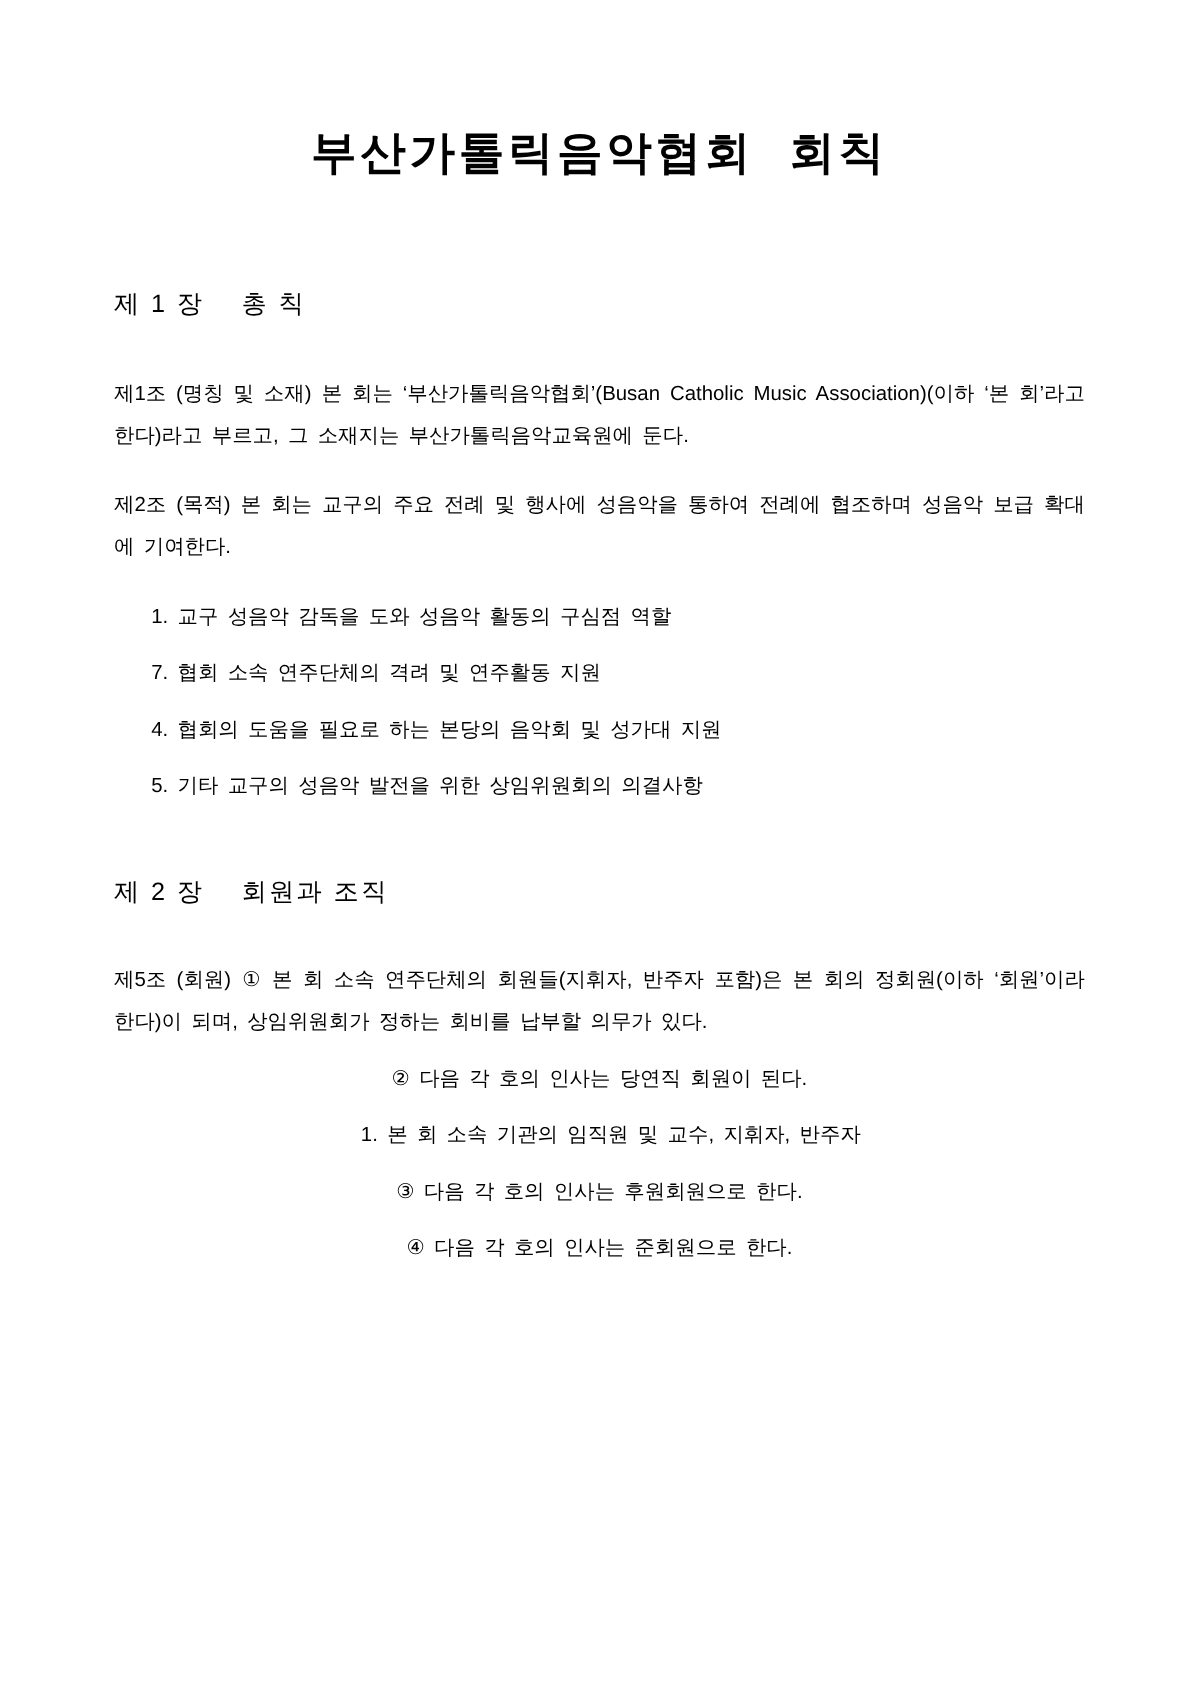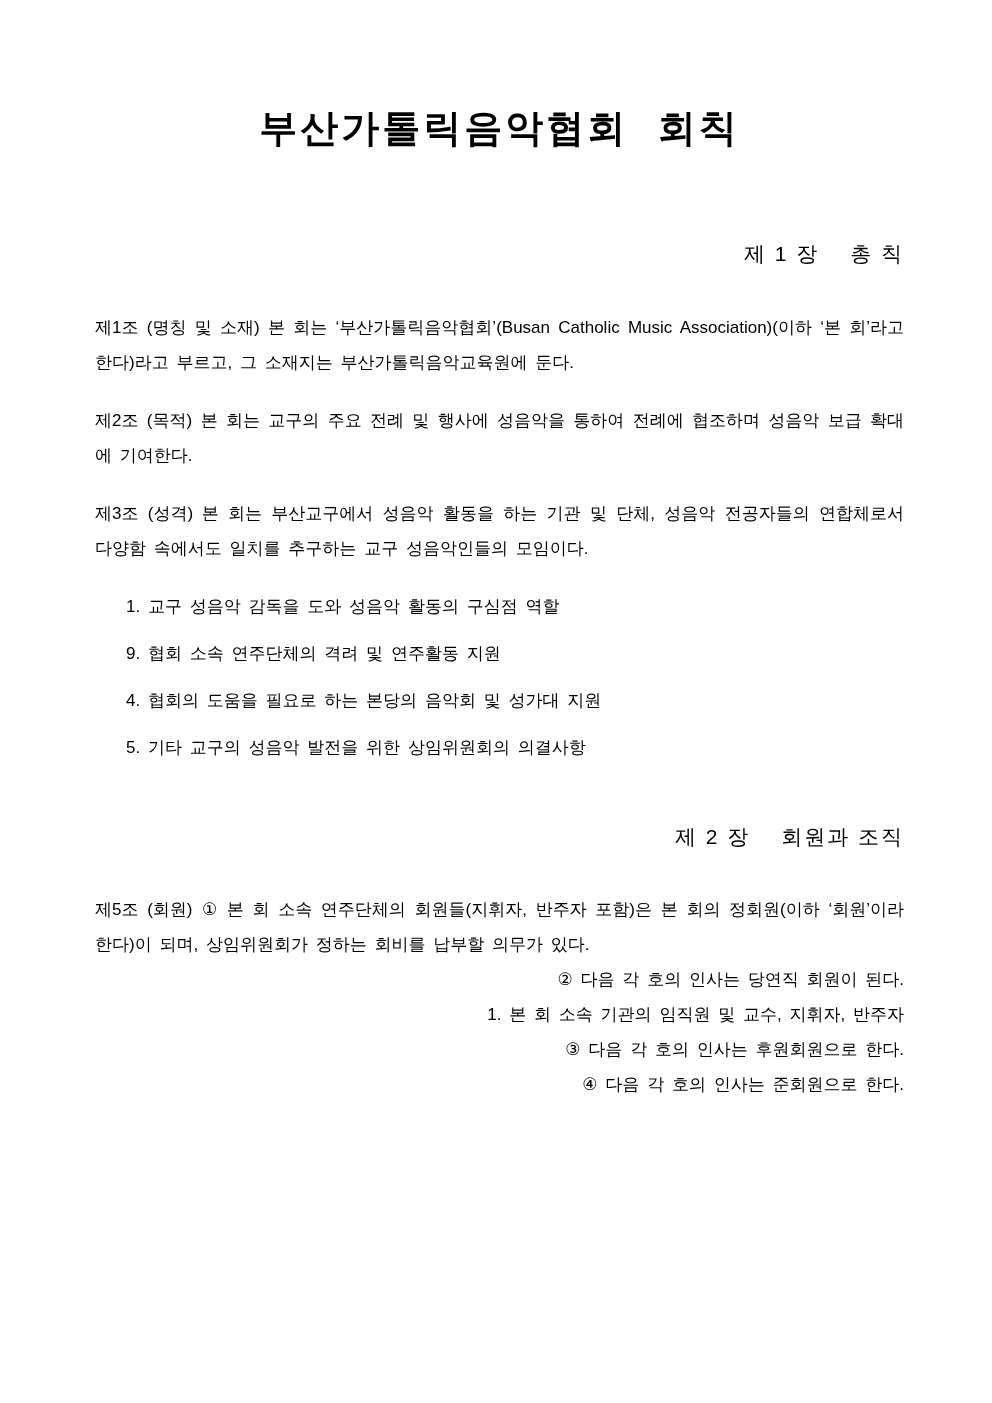--- a/index.html
+++ b/index.html
@@ -26,21 +26,21 @@
     line-height: 1.35;
     text-align: center;
     letter-spacing: 3px;
     word-spacing: 16px;
   }
   .chapter-heading {
     margin: 0;
     font-size: 21px;
     font-weight: 400;
     line-height: 1.3;
-    text-align: right;
+    text-align: left;
     letter-spacing: 2px;
   }
   .chapter-heading.ch-1 { margin-top: 86px; margin-bottom: 42px; }
   .chapter-heading.ch-2 { margin-top: 58px; margin-bottom: 42px; }
   .article {
     margin: 0 0 23px 0;
     font-size: 17px;
     line-height: 35px;
     text-align: justify;
     word-spacing: 0.18em;
@@ -52,24 +52,24 @@
   }
   .article-list { margin: 0 0 23px 0; padding-left: 19px; }
   .list-item {
     margin: 12px;
     font-size: 17px;
     line-height: 35px;
     text-align: left;
     word-spacing: 0.18em;
   }
   .clause {
-    margin: 0;
+    margin: 12px;
     font-size: 17px;
     line-height: 35px;
-    text-align: right;
+    text-align: center;
     word-spacing: 0.18em;
   }
   .clause.indent { padding-left: 19px; }
 </style>
 </head>
 <body>
 
 <div class="page">
 
   <h1 class="doc-title">부산가톨릭음악협회 회칙</h1>
@@ -77,28 +77,25 @@
   <h2 class="chapter-heading ch-1">제 1 장　 총 칙</h2>
 
   <p class="article">
     <strong class="article-label">제1조 (명칭 및 소재)</strong><span>본 회는 ‘부산가톨릭음악협회’(Busan Catholic Music Association)(이하 ‘본 회’라고 한다)라고 부르고, 그 소재지는 부산가톨릭음악교육원에 둔다.</span>
   </p>
 
   <p class="article">
     <strong class="article-label">제2조 (목적)</strong><span>본 회는 교구의 주요 전례 및 행사에 성음악을 통하여 전례에 협조하며 성음악 보급 확대에 기여한다.</span>
   </p>
 
-  <p class="article">
-    <strong class="article-label">제3조 (성격)</strong><span>본 회는 부산교구에서 성음악 활동을 하는 기관 및 단체, 성음악 전공자들의 연합체로서 다양함 속에서도 일치를 추구하는 교구 성음악인들의 모임이다.</span>
-  </p>
 
 
   <div class="article-list">
     <p class="list-item">1. 교구 성음악 감독을 도와 성음악 활동의 구심점 역할</p>
-    <p class="list-item">9. 협회 소속 연주단체의 격려 및 연주활동 지원</p>
+    <p class="list-item">7. 협회 소속 연주단체의 격려 및 연주활동 지원</p>
     <p class="list-item">4. 협회의 도움을 필요로 하는 본당의 음악회 및 성가대 지원</p>
     <p class="list-item">5. 기타 교구의 성음악 발전을 위한 상임위원회의 의결사항</p>
   </div>
 
   <h2 class="chapter-heading ch-2">제 2 장　 회원과 조직</h2>
 
   <p class="article has-list">
     <strong class="article-label">제5조 (회원)</strong><span>① 본 회 소속 연주단체의 회원들(지휘자, 반주자 포함)은 본 회의 정회원(이하 ‘회원’이라 한다)이 되며, 상임위원회가 정하는 회비를 납부할 의무가 있다.</span>
   </p>
 

